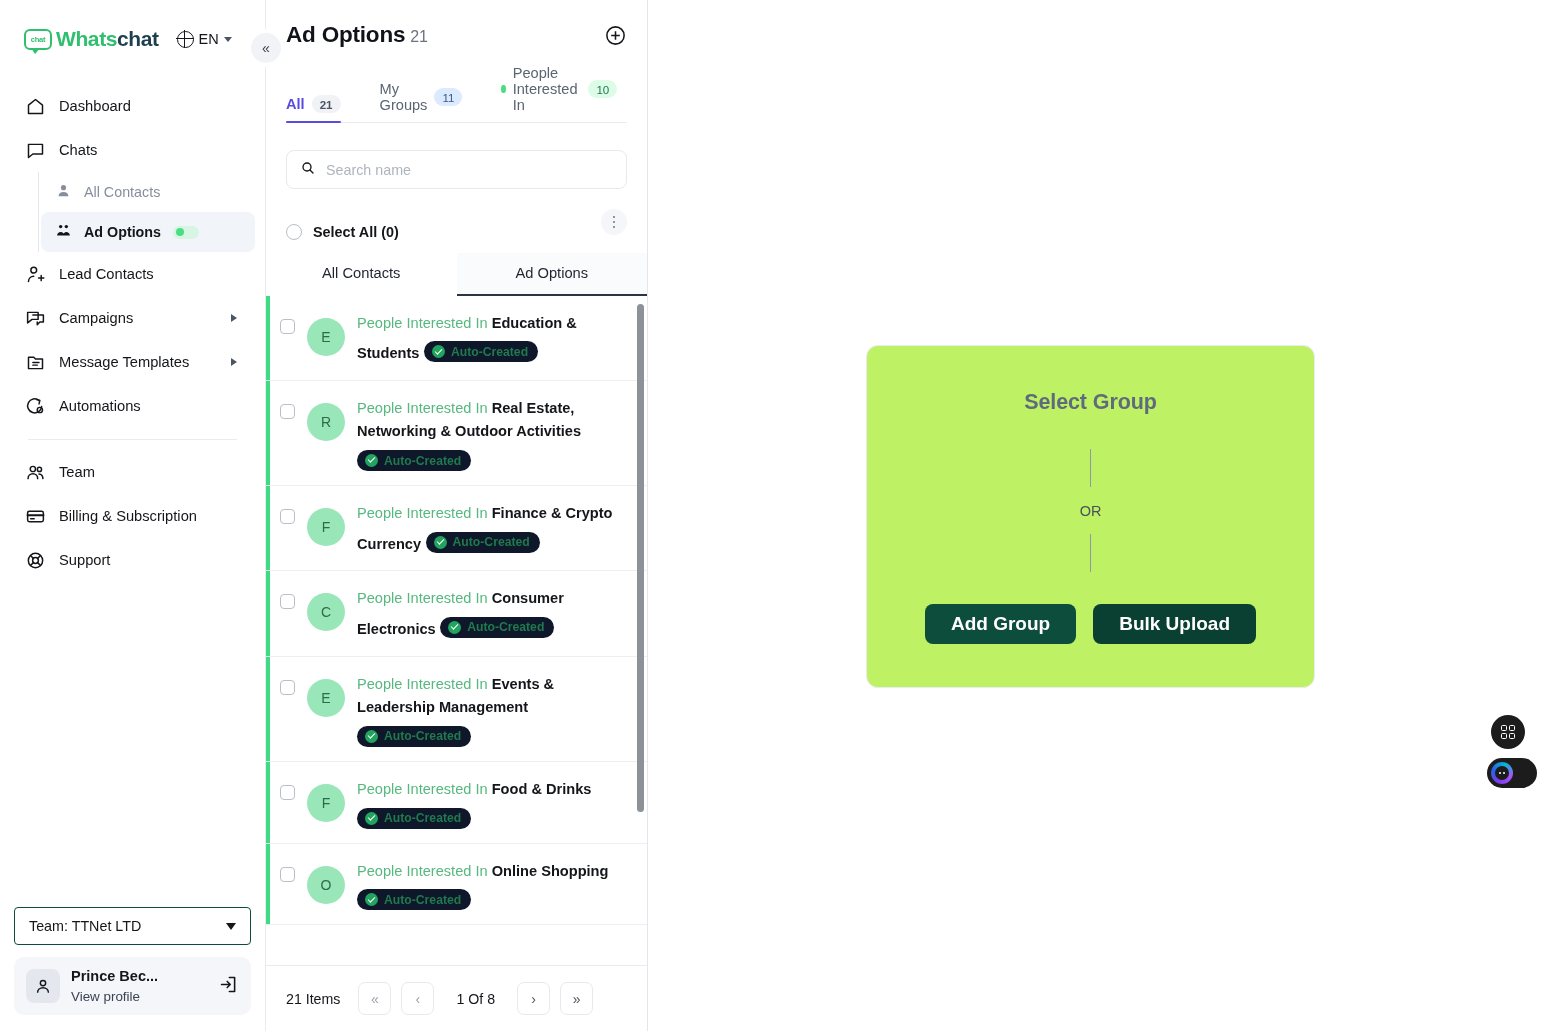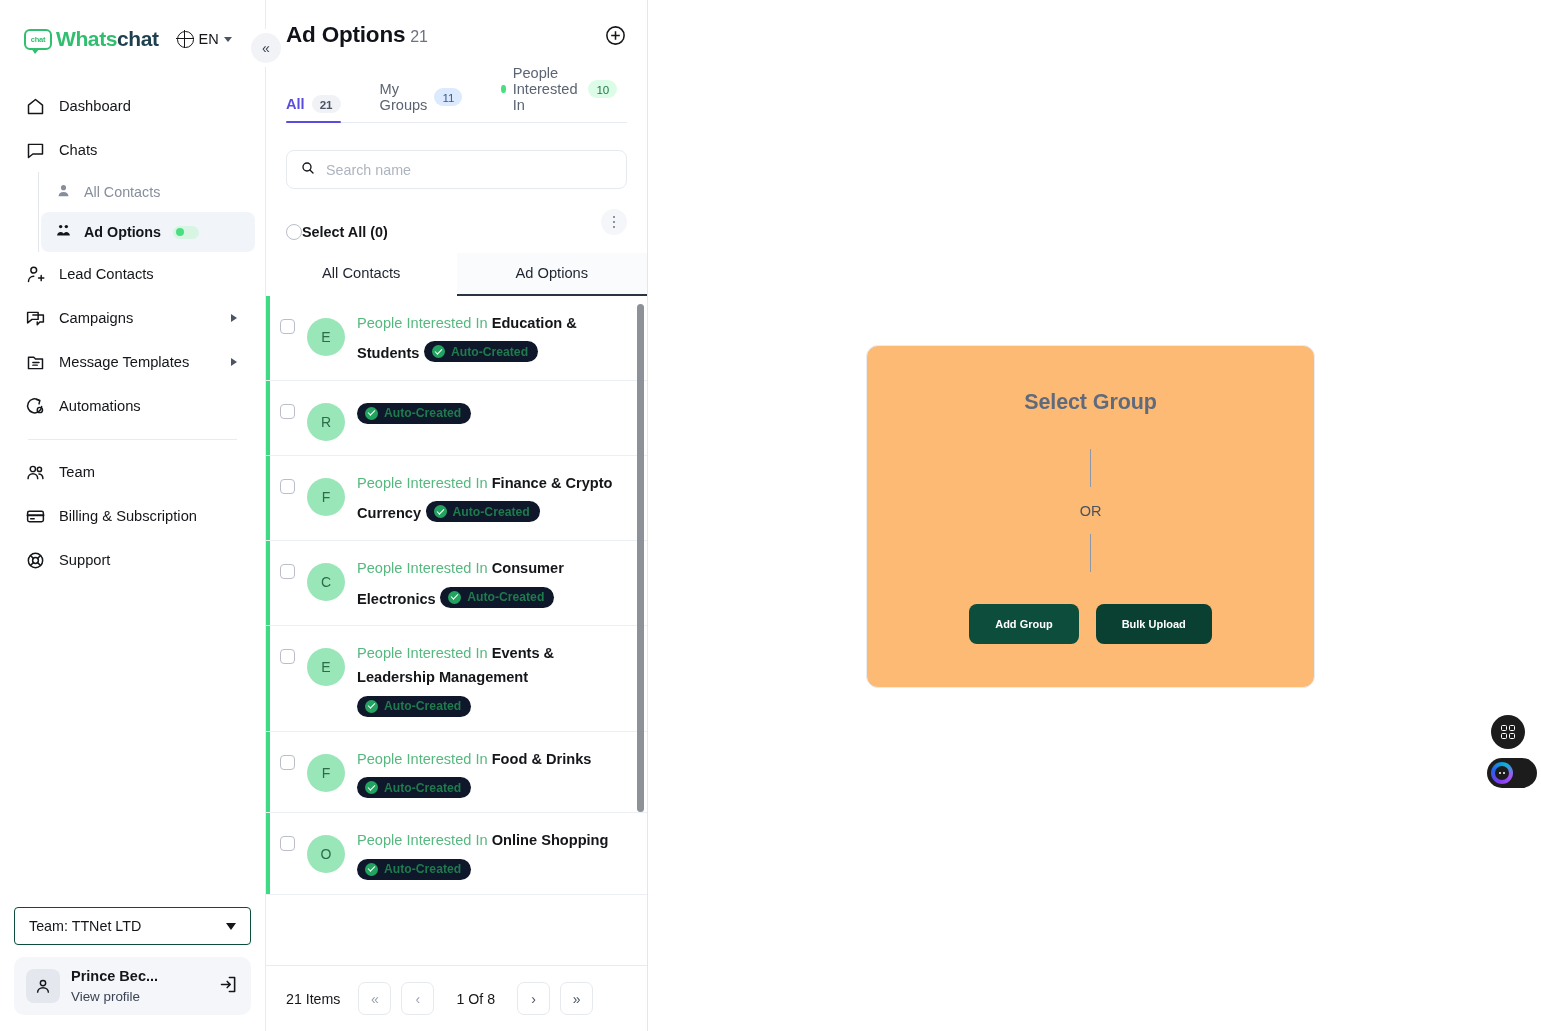--- a/index.html
+++ b/index.html
@@ -118,21 +118,21 @@
   .search-wrap { padding: 18px 20px 0 20px; }
   .search-box {
     height: 39px; border: 1px solid #e6e9ee; border-radius: 8px;
     display: flex; align-items: center; gap: 10px; padding: 0 13px;
   }
   .search-box svg { width: 16px;height:16px;stroke:#14161a;stroke-width:2;fill:none;stroke-linecap:round;}
   .search-box input { border:0;outline:0; font-size: 14.3px; color:#14161a; flex:1; font-family:inherit;}
   .search-box input::placeholder { color:#aeb4bf; }
 
   .select-all-row { display:flex;align-items:center; justify-content:space-between; padding: 15px 20px 13px 20px; }
-  .sa-left { display:flex;align-items:center;cursor:pointer;margin-top:20px;}
+  .sa-left { display:flex;align-items:center;gap:11px; cursor:pointer;margin-top:20px;}
   .cbox { width: 16px;height:16px;border:1.5px solid #b9bec8;border-radius:50%;background:#fff; flex:0 0 16px;}
   .sa-label { font-size: 14.4px; color:#14161a; font-weight:600;}
   .kebab { width: 26px;height:26px;border-radius:50%;background:#f4f6f9;display:flex;flex-direction:column;align-items:center;justify-content:center;gap:2.2px;cursor:pointer;}
   .kebab i { width:2.8px;height:2.8px;border-radius:50%;background:#6b7280;display:block;}
 
   .subtabs { display: flex; border-bottom: 1px solid #d8dde4; }
   .subtab {
     flex: 1; text-align: center; padding: 12px 0 13px 0; font-size: 14.7px; color: #1f2430;
     cursor: pointer; border-bottom: 2.5px solid transparent; margin-bottom: -1.5px;
     background: #fff;
@@ -174,30 +174,30 @@
     width: 33px; height: 33px; border: 1px solid #e6e9ee; border-radius: 7px;
     display:flex;align-items:center;justify-content:center; font-size: 14px; color:#9aa1ad; cursor:pointer; background:#fff;
   }
   .pg-btn.enabled { color: #4b5563; }
   .pg-info { font-size: 14.2px; color:#14161a; padding: 0 12px; }
 
   
   .main { flex: 1; position: relative; background: #fff; }
   .select-card {
     position: absolute; left: 218px; top: 345px; width: 449px; height: 343px;
-    border: 1px solid #e9ecf1; border-radius: 12px; background: #fdba74;
+    border: 1px solid #e9ecf1; border-radius: 12px; background: #bef264;
     display: flex; flex-direction: column; align-items: center;
   }
   .sc-title { font-size: 21.5px; color: #5f6b7c; font-weight: 600; margin-top: 44px; letter-spacing:-.1px;}
   .sc-line { width: 1px; height: 38px; background: #8e98a6; margin-top: 34px;}
   .sc-or { font-size: 14.5px; color: #49515e; margin-top: 16px; }
   .sc-line2 { width: 1px; height: 38px; background: #8e98a6; margin-top: 15px;}
   .sc-btn-row { display: flex; gap: 17px; margin-top: 32px; }
   .gbtn {
-    background: #0d4d3c; color: #fff; font-size: 11px; font-weight: bold;
+    background: #0d4d3c; color: #fff; font-size: 19px; font-weight: bold;
     border: 0; border-radius: 8px; padding: 0 26px; height: 40px; cursor: pointer;
     font-family: inherit; position: relative;
   }
   .gbtn.alt { background: #0a4031; }
 
   .fab-stack { position: absolute; right: 12px; top: 715px; display:flex; flex-direction:column; gap: 9px; align-items:center;}
   .fab {
     width: 34px; height: 34px; border-radius: 50%; background: #1c1c1c;
     display:flex;align-items:center;justify-content:center; cursor:pointer;
   }
@@ -469,20 +469,21 @@
               <i class="chk"></i>
               <span>Auto-Created</span>
             </span>
         </span>
       </div>
 
       <div class="row">
         <span class="row-cb"></span>
         <span class="row-av">R</span>
         <span class="row-body">
+          <span class="row-title"><span class="pref">People Interested In</span> <span class="nm">Real Estate, Networking &amp; Outdoor Activities</span></span>
           <span class="badge-ac">
               <i class="chk"></i>
               <span>Auto-Created</span>
             </span>
         </span>
       </div>
 
       <div class="row">
         <span class="row-cb"></span>
         <span class="row-av">F</span>

